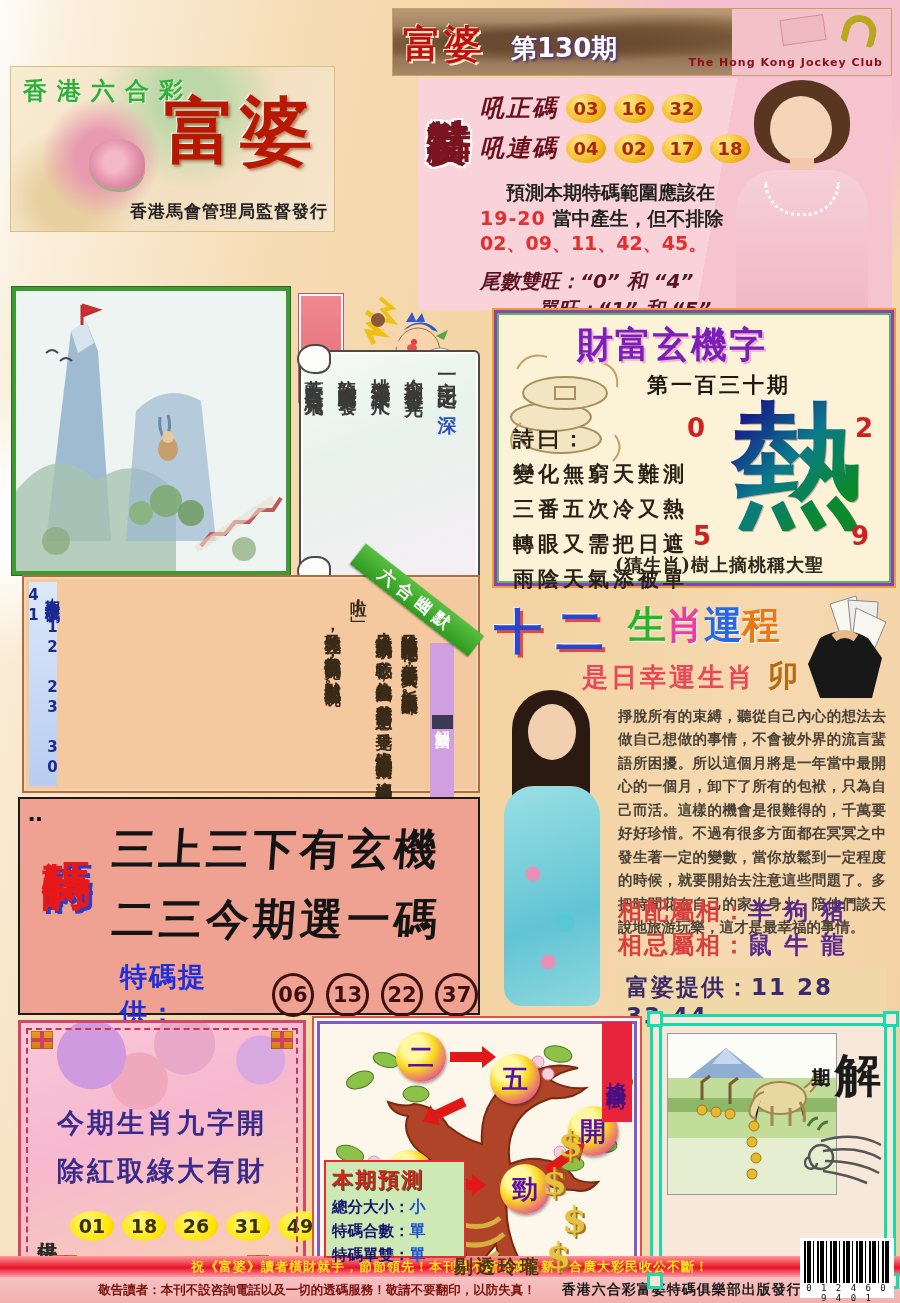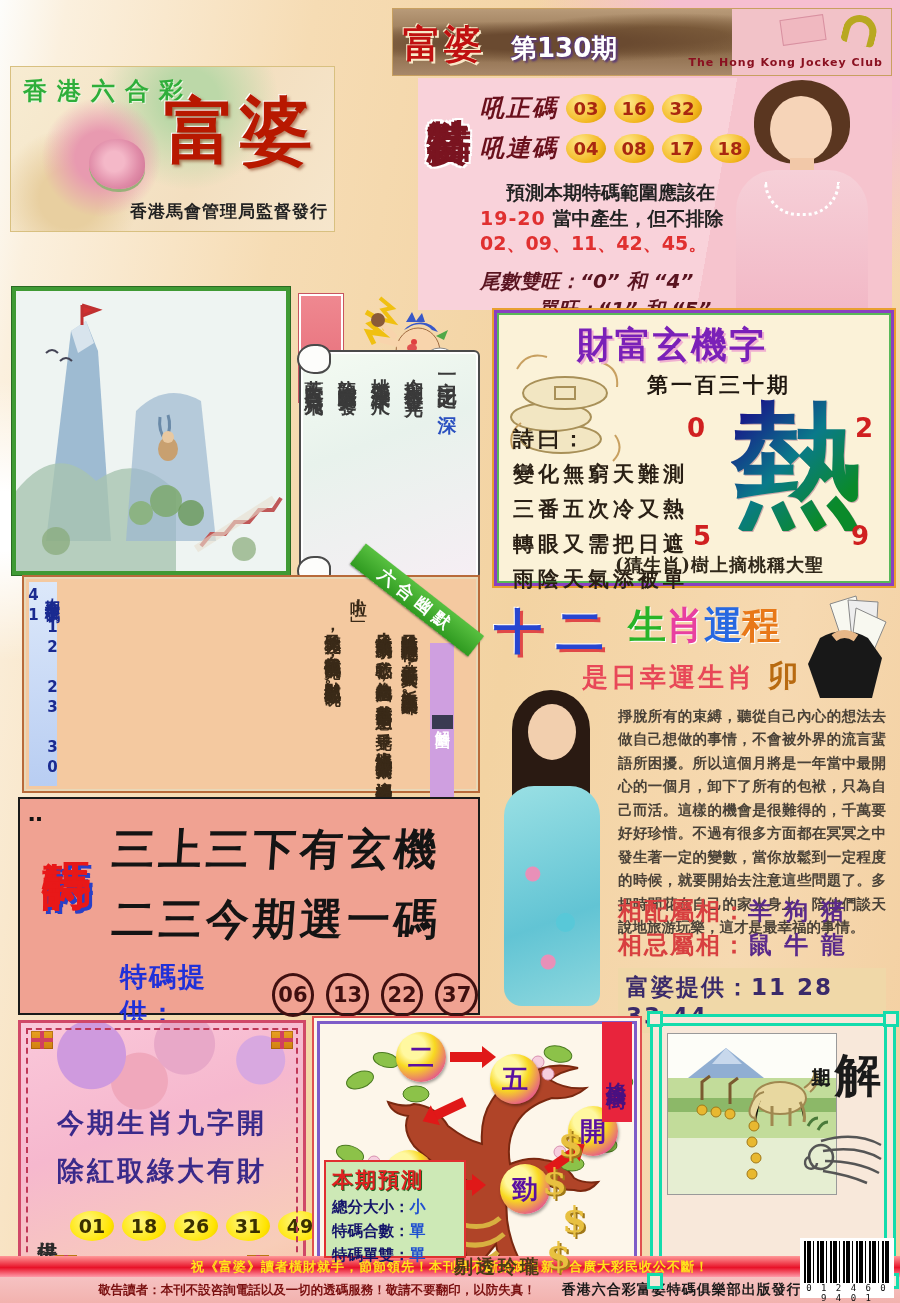--- a/index.html
+++ b/index.html
@@ -267,21 +267,21 @@
     <div class="abs diante-title vtext">富婆點特</div>
     <div class="num-row" style="top:14px;">
       <span class="num-label">吼正碼</span>
       <span class="gold-oval">03</span>
       <span class="gold-oval">16</span>
       <span class="gold-oval">32</span>
     </div>
     <div class="num-row" style="top:54px;">
       <span class="num-label">吼連碼</span>
       <span class="gold-oval">04</span>
-      <span class="gold-oval">08</span>
+      <span class="gold-oval">02</span>
       <span class="gold-oval">17</span>
       <span class="gold-oval">18</span>
     </div>
     <div class="abs pred1">預測本期特碼範圍應該在</div>
     <div class="abs pred2">
       <span class="red">19-20</span>
       <span class="blk">當中產生，但不排除</span>
     </div>
     <div class="abs pred3">02、09、11、42、45。</div>
     <div class="abs tail1">尾數雙旺：“0” 和 “4”</div>

